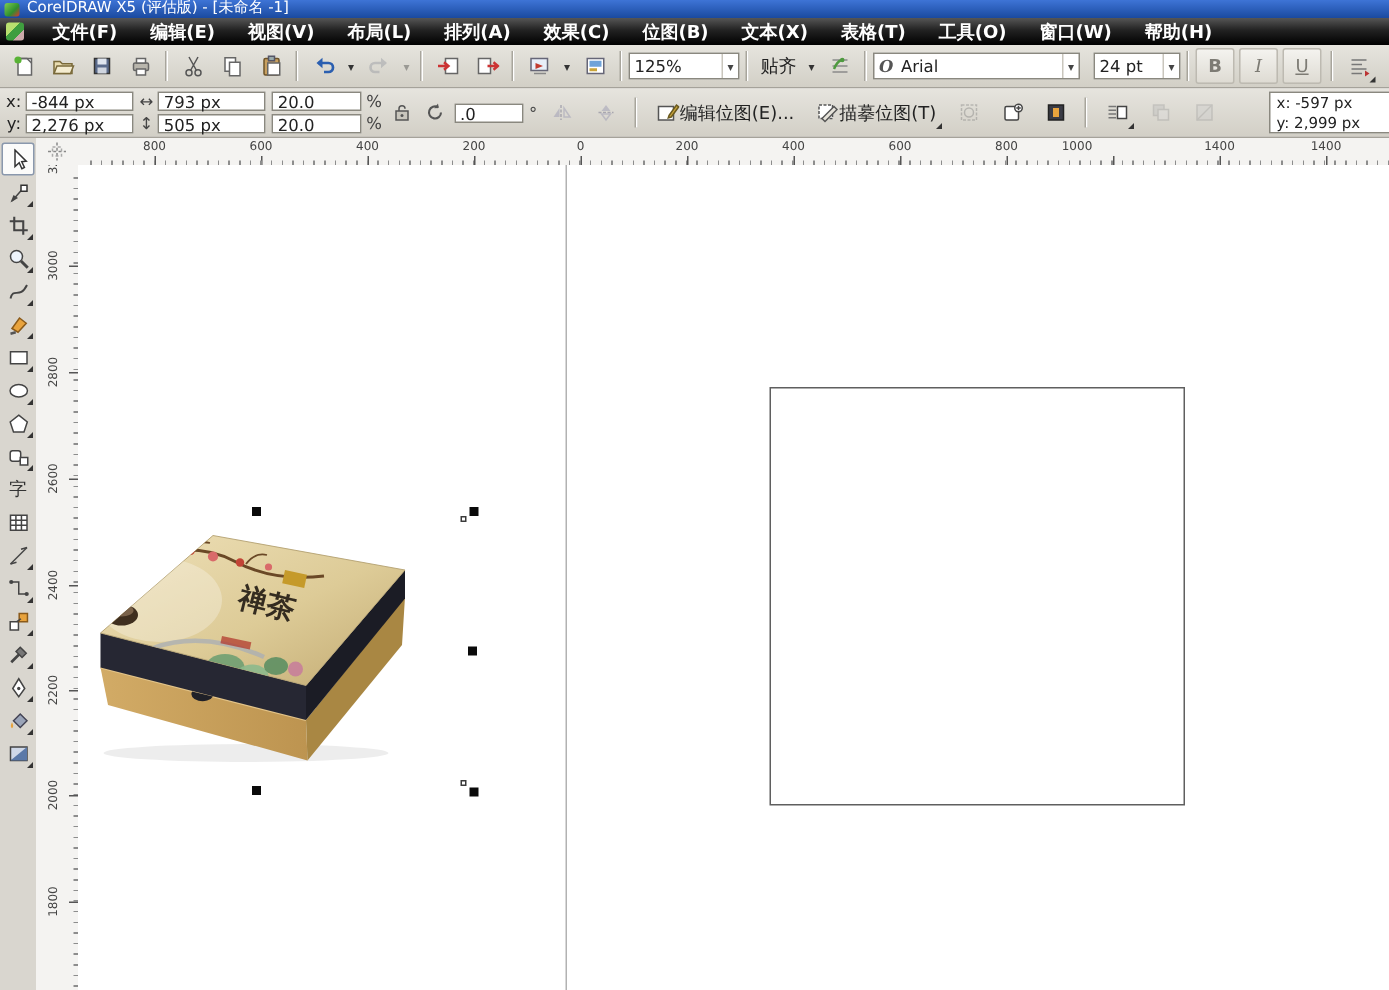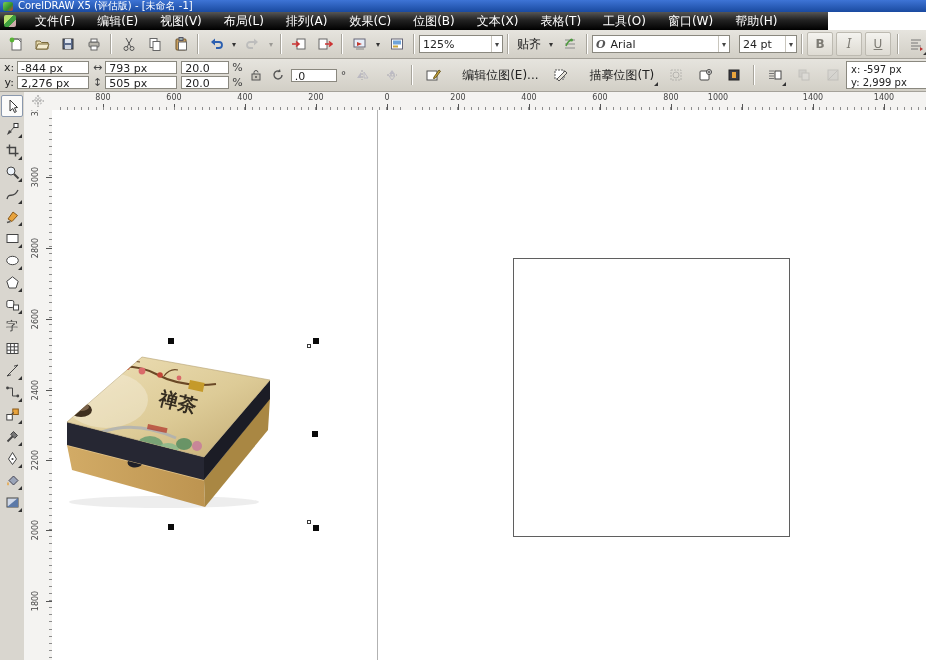--- a/index.html
+++ b/index.html
@@ -5,23 +5,23 @@
   html,body{margin:0;padding:0;}
   body{width:926px;height:660px;position:relative;overflow:hidden;
        font-family:"DejaVu Sans","Liberation Sans",sans-serif;
        background:#ffffff;-webkit-font-smoothing:antialiased;}
   
   #titlebar{position:absolute;left:0;top:0;width:926px;height:12px;
     background:linear-gradient(#3e74d6,#1a4aa0);color:#fff;font-size:10px;line-height:12px;
     display:flex;align-items:center;gap:5px;padding-left:3px;box-sizing:border-box;}
   #titlebar .appico{width:10px;height:9px;background:linear-gradient(135deg,#7fce4f,#2e8f2e 60%,#d33);border-radius:2px;flex:0 0 auto;}
   
-  #menubar{position:absolute;left:0;top:12px;width:828px;height:18px;
+  #menubar{position:absolute;left:0;top:12px;width:926px;height:18px;
     background:linear-gradient(#565656,#222 45%,#000);color:#fff;font-size:12px;
-    display:flex;align-items:center;}
+    display:flex;align-items:center;font-weight:bold;}
   #menubar .appico2{width:12px;height:12px;margin:0 8px 0 4px;border-radius:2px;
     background:linear-gradient(135deg,#b9e06f 0 40%,#3f9e3f 40% 70%,#caa 70%);}
   .mi{padding:0 11px;height:18px;line-height:18px;cursor:default;}
   
   .bar{position:absolute;left:0;width:926px;background:linear-gradient(#e6e4de,#d2cfc6);
     border-bottom:1px solid #a5a29a;box-sizing:border-box;display:flex;align-items:center;}
   #toolbar{top:30px;height:29px;padding:0 3px;gap:1px;}
   #propbar{top:59px;height:33px;padding:0 4px;gap:4px;}
   .sep{width:1px;height:20px;background:#a8a59c;border-right:1px solid #fff;margin:0 3px;flex:0 0 auto;}
   .tbtn{width:25px;height:24px;display:flex;align-items:center;justify-content:center;border-radius:2px;flex:0 0 auto;position:relative;}
@@ -31,23 +31,23 @@
     font-size:11px;color:#222;padding:0 3px;box-sizing:border-box;flex:0 0 auto;}
   .combo .cardrop{margin-left:auto;font-size:8px;color:#444;border-left:1px solid #c9c6bd;padding-left:3px;height:100%;display:flex;align-items:center;}
   .snaptxt{font-size:12px;color:#222;padding:0 4px;flex:0 0 auto;}
   .fchar{font-family:"DejaVu Serif","Liberation Serif",serif;font-style:italic;font-weight:bold;color:#555;margin-right:5px;}
   .biu{font-size:12px;color:#7d7b74;width:24px;height:22px;display:flex;align-items:center;justify-content:center;border:1px solid #bdbab1;background:linear-gradient(#f4f3ef,#dedbd3);border-radius:2px;margin-right:2px;flex:0 0 auto;}
   
   .stack{display:flex;flex-direction:column;gap:2px;flex:0 0 auto;}
   .prow{display:flex;align-items:center;gap:3px;height:13px;}
   .plab{font-size:11px;color:#222;width:10px;text-align:right;}
   .pin{background:#fff;border:1px solid #8a887f;height:13px;line-height:13px;font-size:11px;color:#222;padding:0 3px;box-sizing:border-box;}
-  .w72{width:72px;} .w48{width:48px;}
+  .w72{width:72px;} .w48{width:60px;}
   .icochar{font-size:11px;color:#444;}
-  .pbtn{display:flex;align-items:center;gap:21px;height:24px;padding:0 5px;border-radius:2px;font-size:12px;color:#222;flex:0 0 auto;position:relative;}
+  .pbtn{display:flex;align-items:center;gap:0;height:24px;padding:0 5px;border-radius:2px;font-size:12px;color:#222;flex:0 0 auto;position:relative;}
   .fly::after{content:'';position:absolute;right:1px;bottom:1px;width:0;height:0;
     border-left:4px solid transparent;border-bottom:4px solid #333;}
   #readout{position:absolute;right:-6px;top:2px;width:86px;height:28px;background:#fff;border:1px solid #8a887f;
     font-size:10px;color:#222;padding:1px 4px;box-sizing:border-box;line-height:13px;}
   
   #workspace{position:absolute;left:0;top:92px;width:926px;height:568px;background:#d9d6cf;}
   #toolbox{position:absolute;left:0;top:0;width:24px;height:568px;background:#d9d6cf;}
   .tool{width:22px;height:22px;margin:0 0 0 1px;display:flex;align-items:center;justify-content:center;position:relative;border-radius:2px;}
   .tool.sel{background:#fbfbfa;border:1px solid #8a98ad;box-sizing:border-box;}
   .tool .zi{font-size:12px;color:#333;line-height:12px;}
@@ -181,21 +181,21 @@
   </div>
   <span class="drop">▾</span>
   <div class="tbtn">
     <svg width="16" height="16">
         <rect x="2.5" y="3" width="11" height="10" fill="#fff" stroke="#667"></rect>
         <rect x="4" y="4.5" width="8" height="4" fill="#6fa3d9"></rect>
         <rect x="4" y="9.5" width="5" height="2" fill="#c9a43a"></rect>
       </svg>
   </div>
   <div class="sep"></div>
-  <div class="combo" style="width:84px;">
+  <div class="combo" style="width:74px;">
     <span>125%</span>
     <span class="cardrop">▾</span>
   </div>
   <div class="sep"></div>
   <span class="snaptxt">贴齐</span>
   <span class="drop">▾</span>
   <div class="tbtn">
     <svg width="16" height="16">
         <path d="M3,4 h10 M3,8 h10 M3,12 h10" stroke="#8a8a8a"></path>
         <path d="M4,10 q2,-5 5,-6" stroke="#4e9a3f" stroke-width="1.6" fill="none"></path>

